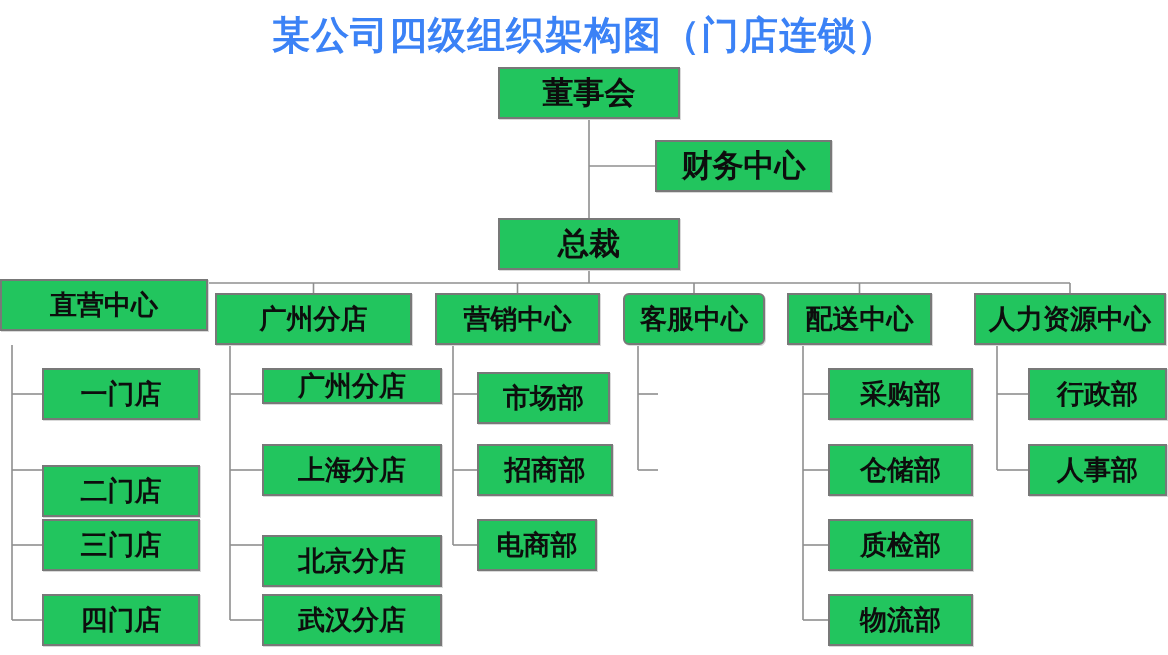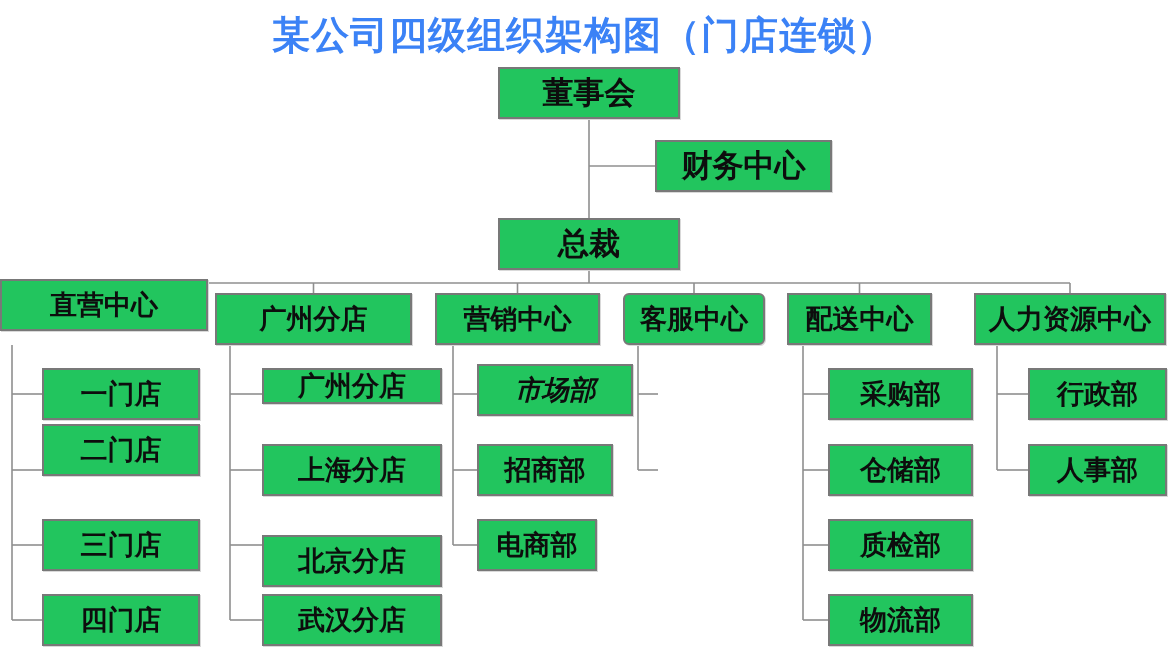--- a/index.html
+++ b/index.html
@@ -92,30 +92,30 @@
       <line x1="997" y1="345" x2="997" y2="470" stroke="#8f8f8f" stroke-width="1.6"></line>
       <line x1="997" y1="394" x2="1028" y2="394" stroke="#8f8f8f" stroke-width="1.6"></line>
       <line x1="997" y1="470" x2="1028" y2="470" stroke="#8f8f8f" stroke-width="1.6"></line>
     </svg>
 
 <div class="node lvl-top" style="left: 498px; top: 67px; width: 182px; height: 52px;">董事会</div>
     <div class="node lvl-top" style="left: 655px; top: 140px; width: 177px; height: 52px;">财务中心</div>
     <div class="node lvl-top" style="left: 498px; top: 218px; width: 182px; height: 52px;">总裁</div>
     <div class="node lvl-mid" style="left: 0px; top: 279px; width: 208px; height: 52px;">直营中心</div>
     <div class="node lvl-mid" style="left: 42px; top: 368px; width: 158px; height: 52px;">一门店</div>
-    <div class="node lvl-mid" style="left: 42px; top: 424px; width: 158px; height: 52px;">二门店</div>
+    <div class="node lvl-mid" style="left: 42px; top: 465px; width: 158px; height: 52px;">二门店</div>
     <div class="node lvl-mid" style="left: 42px; top: 594px; width: 158px; height: 52px;">四门店</div>
     <div class="node lvl-mid" style="left: 42px; top: 519px; width: 158px; height: 52px;">三门店</div>
     <div class="node lvl-mid" style="left: 215px; top: 293px; width: 197px; height: 52px;">广州分店</div>
     <div class="node lvl-mid" style="left: 262px; top: 368px; width: 180px; height: 36px;">广州分店</div>
     <div class="node lvl-mid" style="left: 262px; top: 444px; width: 180px; height: 52px;">上海分店</div>
     <div class="node lvl-mid" style="left: 262px; top: 535px; width: 180px; height: 52px;">北京分店</div>
     <div class="node lvl-mid" style="left: 262px; top: 594px; width: 180px; height: 52px;">武汉分店</div>
     <div class="node lvl-mid" style="left: 435px; top: 293px; width: 165px; height: 52px;">营销中心</div>
-    <div class="node lvl-mid" style="left: 477px; top: 364px; width: 156px; height: 52px; font-style: italic;">市场部</div>
+    <div class="node lvl-mid" style="left: 477px; top: 372px; width: 133px; height: 52px;">市场部</div>
     <div class="node lvl-mid" style="left: 477px; top: 444px; width: 136px; height: 52px;">招商部</div>
     <div class="node lvl-mid" style="left: 477px; top: 519px; width: 120px; height: 52px;">电商部</div>
     <div class="node lvl-mid" style="left: 623px; top: 293px; width: 142px; height: 52px; border-radius: 6px;">客服中心</div>
     <div class="node lvl-mid" style="left: 787px; top: 293px; width: 145px; height: 52px;">配送中心</div>
     <div class="node lvl-mid" style="left: 828px; top: 368px; width: 145px; height: 52px;">采购部</div>
     <div class="node lvl-mid" style="left: 828px; top: 444px; width: 145px; height: 52px;">仓储部</div>
     <div class="node lvl-mid" style="left: 828px; top: 519px; width: 145px; height: 52px;">质检部</div>
     <div class="node lvl-mid" style="left: 828px; top: 594px; width: 145px; height: 52px;">物流部</div>
     <div class="node lvl-mid" style="left: 974px; top: 293px; width: 192px; height: 52px;">人力资源中心</div>
     <div class="node lvl-mid" style="left: 1028px; top: 368px; width: 139px; height: 52px;">行政部</div>

